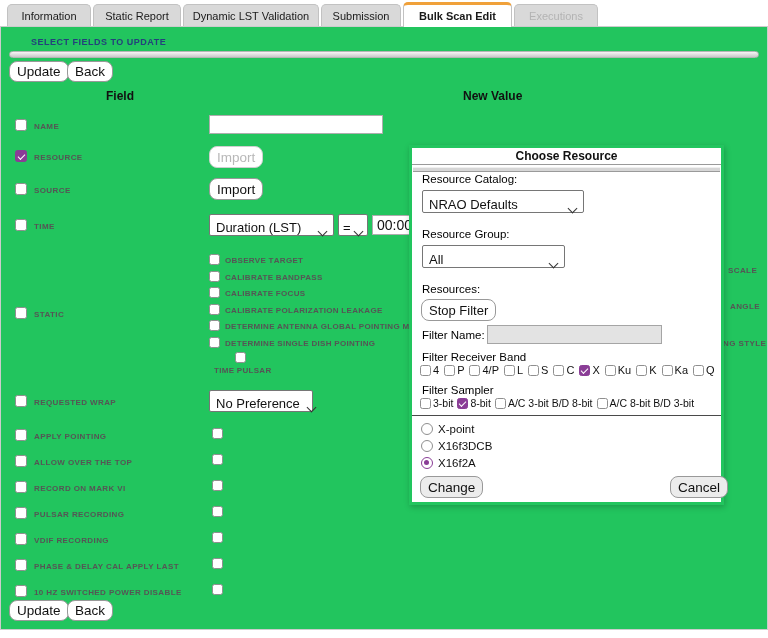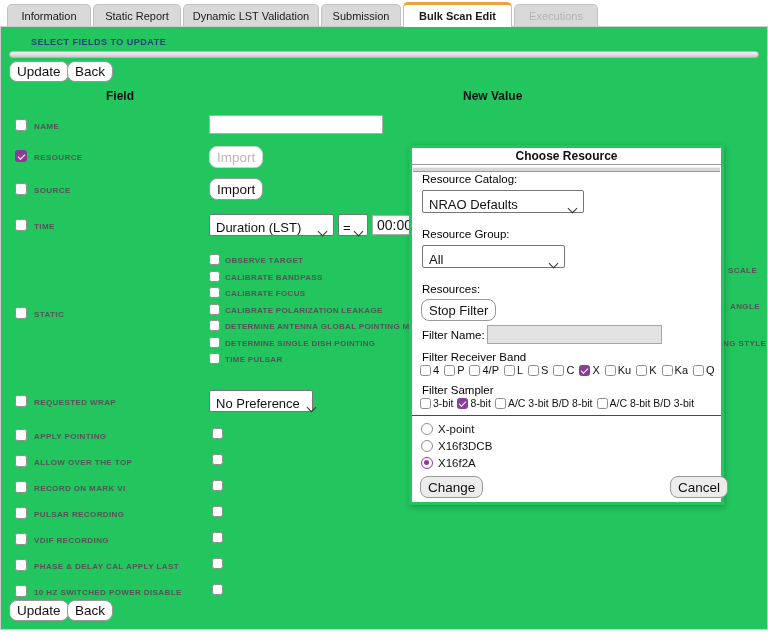--- a/index.html
+++ b/index.html
@@ -195,21 +195,21 @@
       <span class="ilabel">Calibrate Polarization Leakage</span>
     </div>
     <div class="intent" style="left:208px;top:292px;">
       <div class="cb small"></div>
       <span class="ilabel">Determine Antenna Global Pointing Model</span>
     </div>
     <div class="intent" style="left:208px;top:309px;">
       <div class="cb small"></div>
       <span class="ilabel">Determine Single Dish Pointing</span>
     </div>
-    <div class="intent" style="left:208px;top:325px;">
+    <div class="intent" style="left:208px;top:325px;flex-direction:column;">
       <div class="cb small"></div>
       <span class="ilabel">Time Pulsar</span>
     </div>
 
     <div class="sel" style="left:208px;top:363px;width:104px;">
       <span>No Preference</span>
       <span class="chev"></span>
     </div>
 
     <div class="cb small abs" style="left:211px;top:401px;"></div>

